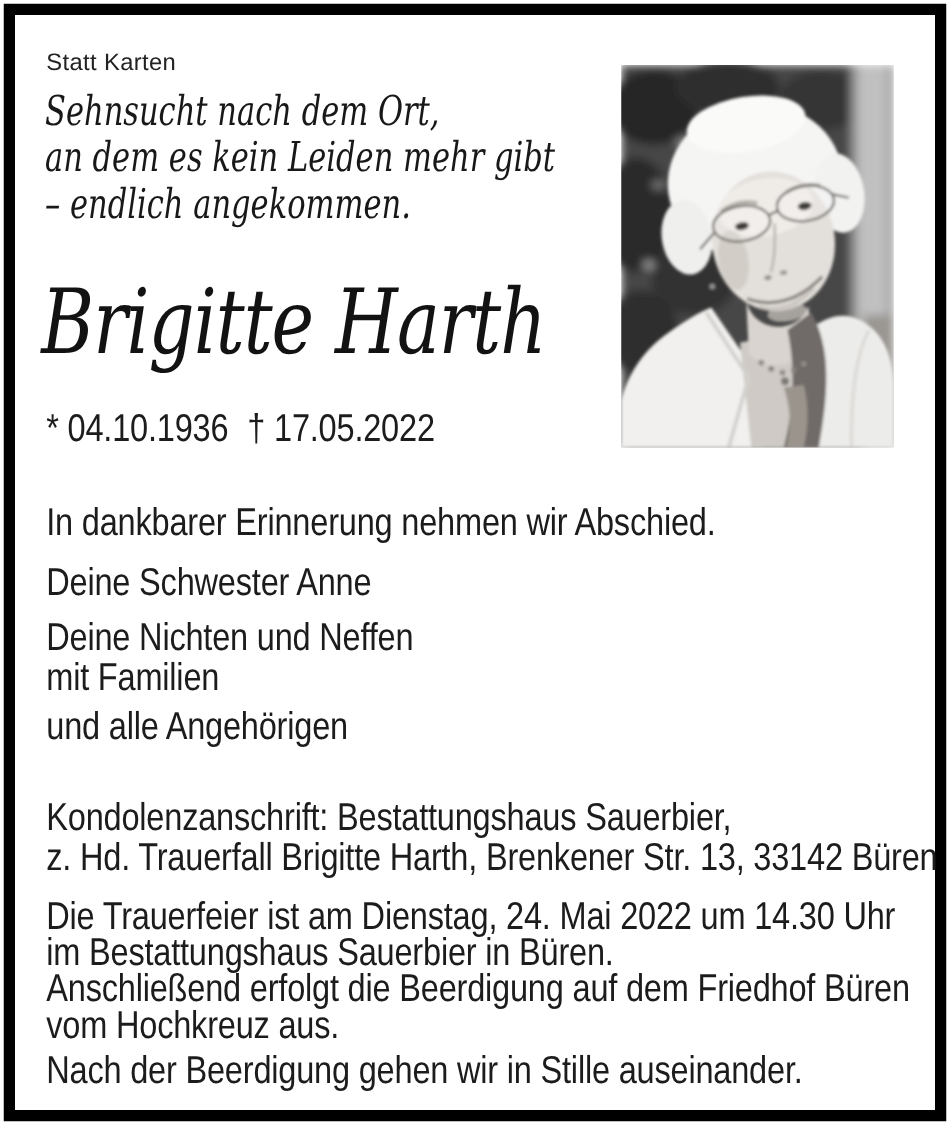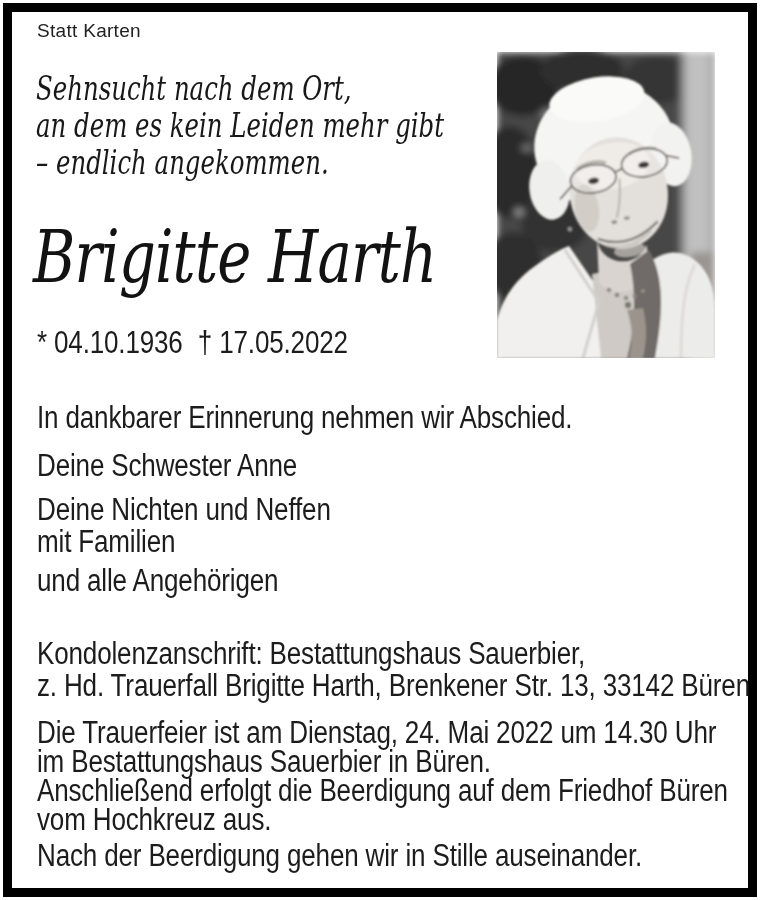--- a/index.html
+++ b/index.html
@@ -15,21 +15,21 @@
   .t { position:absolute; color:#1c1c1c; }
   .sans { font-family:"Liberation Sans", sans-serif; }
   .serifit { font-family:"DejaVu Serif", serif; font-style:italic; }
   .cx { transform-origin:0 0; white-space:nowrap; }
   
   .b {
     font-family:"Liberation Sans", sans-serif; font-size:31px; line-height:30px;
     transform:scaleX(0.84); transform-origin:0 0; white-space:nowrap;
     letter-spacing:-0.2px; color:#1c1c1c;
   }
-  #preline { left:37px; top:20px; font-size:19px; letter-spacing:0.3px; color:#222; }
+  #preline { left:37px; top:40px; font-size:19px; letter-spacing:0.3px; color:#222; }
   #poem   { left:36px; top:70px; font-size:33px; line-height:37px; transform:scaleX(0.74); color:#181818; }
   #name   { left:33px; top:221px; font-size:72px; line-height:72px; transform:scaleX(0.80); letter-spacing:-1px; color:#121212; }
   #dates  { left:37px; top:328px; }
   #dates .death { margin-left:18px; }
   #intro  { left:37px; top:403px; }
   #m1 { left:37px; top:451px; }
   #m2 { left:37px; top:495px; }
   #m3 { left:37px; top:527px; }
   #m4 { left:37px; top:566px; }
   #condolence { left:37px; top:638px; line-height:32px; }

